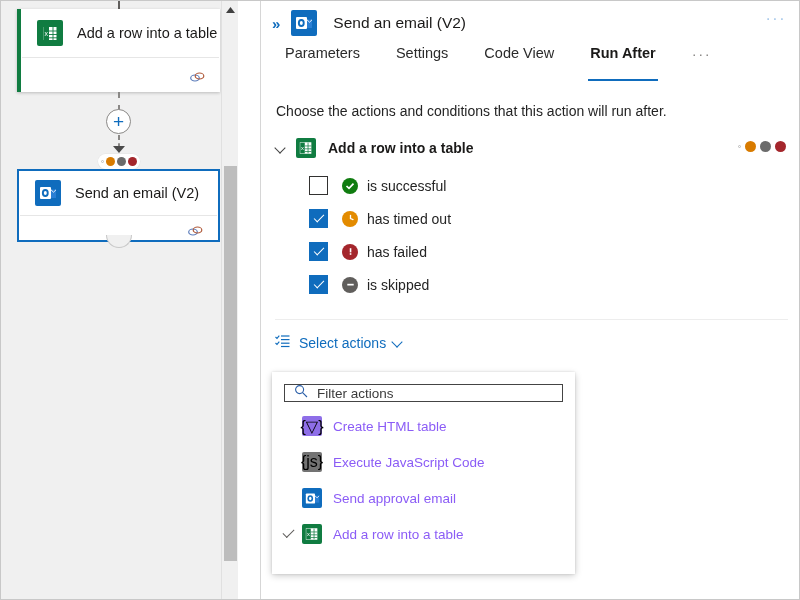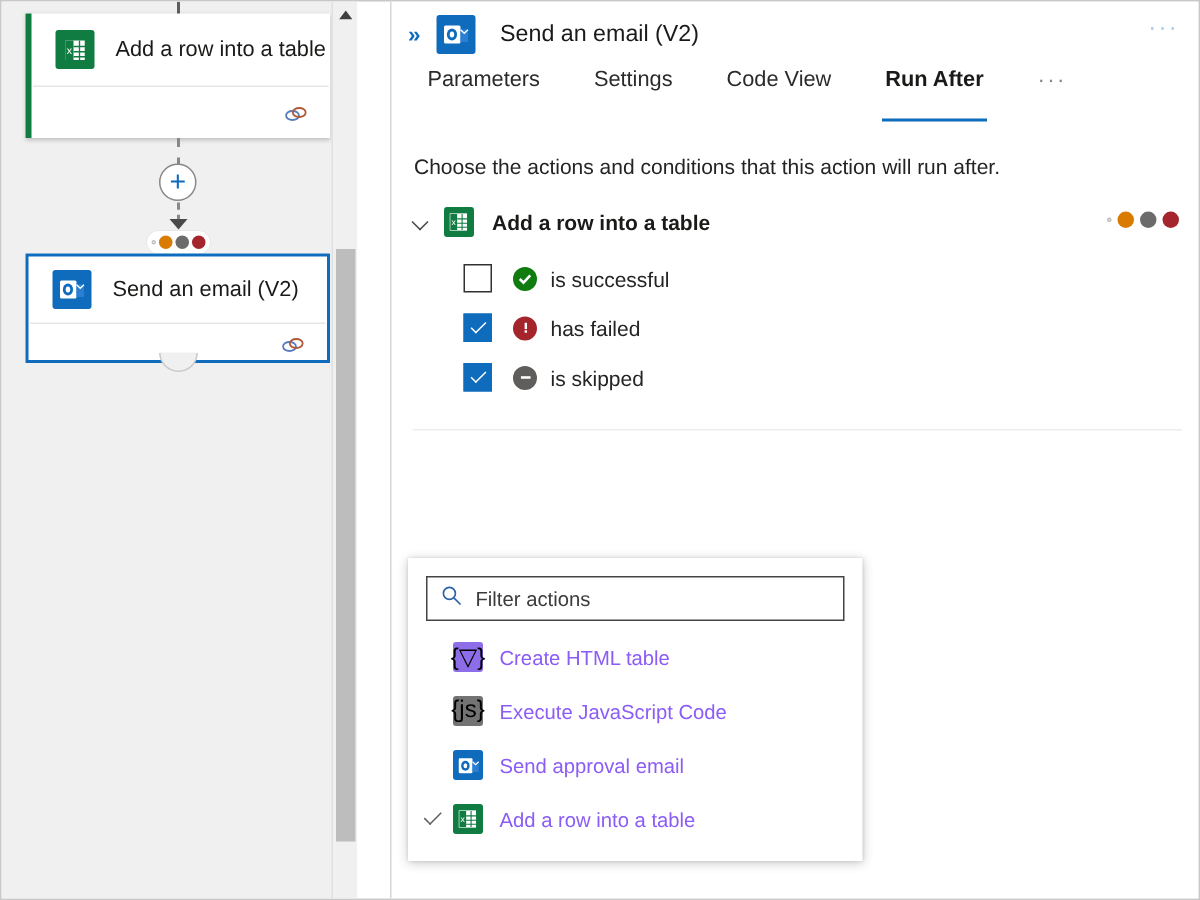--- a/index.html
+++ b/index.html
@@ -273,21 +273,21 @@
   
   #dropdown {
     position: absolute;
     left: 11px; top: 371px;
     width: 303px; height: 202px;
     background: #ffffff;
     box-shadow: 0 1.6px 7px rgba(0,0,0,0.22), 0 0 2px rgba(0,0,0,0.12);
   }
   #filter-box {
     margin: 12px 12px 0 12px;
-    height: 30px;
+    height: 18px;
     border: 1px solid #444;
     display: flex; align-items: center;
     padding-left: 9px;
   }
   #filter-input {
     border: none; outline: none;
     font-family: "Liberation Sans", sans-serif;
     font-size: 13.5px; color: #242424;
     margin-left: 9px; width: 220px; background: transparent;
   }
@@ -451,20 +451,32 @@
       <div class="cond-row" style="margin-top:8px">
         <span class="cb"></span>
         <span class="status-ico" style="background:#107c10">
           <svg width="10" height="10" viewBox="0 0 10 10">
               <path d="M1.5 5 L4 7.4 L8.5 2.6" fill="none" stroke="#fff" stroke-width="1.7"></path>
             </svg>
         </span>
         <span class="cond-label">is successful</span>
       </div>
 
+      <div class="cond-row">
+        <span class="cb checked">
+            <span class="tick"></span>
+          </span>
+        <span class="status-ico" style="background:#e38b00">
+          <svg width="11" height="11" viewBox="0 0 11 11">
+            <line x1="5.5" y1="5.5" x2="5.5" y2="2.4" stroke="#fff" stroke-width="1.3" stroke-linecap="round"></line>
+            <line x1="5.5" y1="5.5" x2="8" y2="6.6" stroke="#fff" stroke-width="1.3" stroke-linecap="round"></line>
+          </svg>
+        </span>
+        <span class="cond-label">has timed out</span>
+      </div>
 
       <div class="cond-row">
         <span class="cb checked">
             <span class="tick"></span>
           </span>
         <span class="status-ico" style="background:#a4262c">
           <svg width="11" height="11" viewBox="0 0 11 11">
             <rect x="4.75" y="2.2" width="1.6" height="4.2" fill="#fff"></rect>
             <rect x="4.75" y="7.2" width="1.6" height="1.6" fill="#fff"></rect>
           </svg>
@@ -480,20 +492,34 @@
           <svg width="11" height="11" viewBox="0 0 11 11">
               <rect x="2.3" y="4.8" width="6.4" height="1.7" fill="#fff"></rect>
             </svg>
         </span>
         <span class="cond-label">is skipped</span>
       </div>
     </div>
 
     <div id="divider"></div>
 
+    <div id="select-actions">
+      <span>
+        <svg width="15" height="14" viewBox="0 0 15 14">
+          <path d="M0.5 3 L2 4.4 L4.3 1.6" fill="none" stroke="#0f6cbd" stroke-width="1.1"></path>
+          <path d="M0.5 9 L2 10.4 L4.3 7.6" fill="none" stroke="#0f6cbd" stroke-width="1.1"></path>
+          <line x1="6" y1="2" x2="14.5" y2="2" stroke="#0f6cbd" stroke-width="1.2"></line>
+          <line x1="6" y1="5.6" x2="14.5" y2="5.6" stroke="#0f6cbd" stroke-width="1.2"></line>
+          <line x1="6" y1="9.2" x2="14.5" y2="9.2" stroke="#0f6cbd" stroke-width="1.2"></line>
+          <line x1="6" y1="12.5" x2="14.5" y2="12.5" stroke="#0f6cbd" stroke-width="1.2"></line>
+        </svg>
+      </span>
+      <span class="sa-label">Select actions</span>
+      <span class="chev-sm"></span>
+    </div>
 
     <div id="dropdown">
       <div id="filter-box">
         <span>
           <svg width="14" height="14" viewBox="0 0 14 14">
             <circle cx="5.6" cy="5.6" r="4" fill="none" stroke="#2b5fa8" stroke-width="1.1"></circle>
             <line x1="8.6" y1="8.6" x2="13" y2="13" stroke="#2b5fa8" stroke-width="1.1"></line>
           </svg>
         </span>
         <input id="filter-input" type="text" placeholder="Filter actions" style="">

